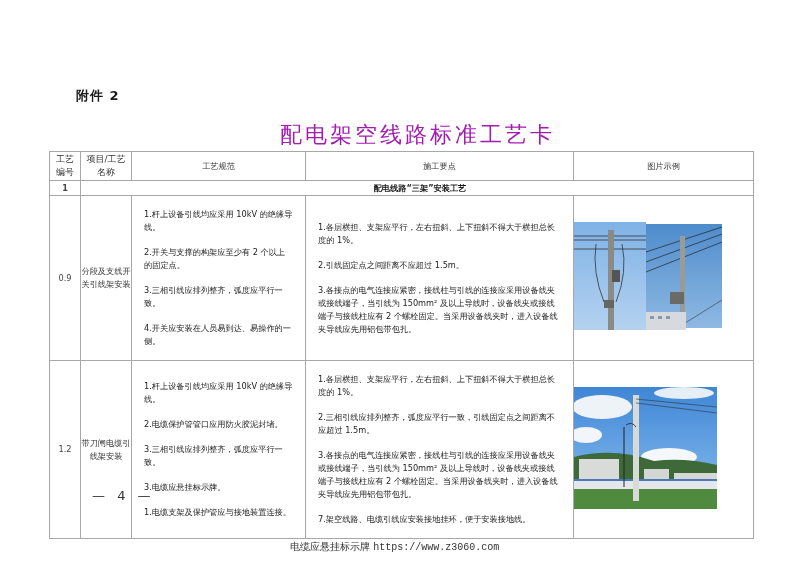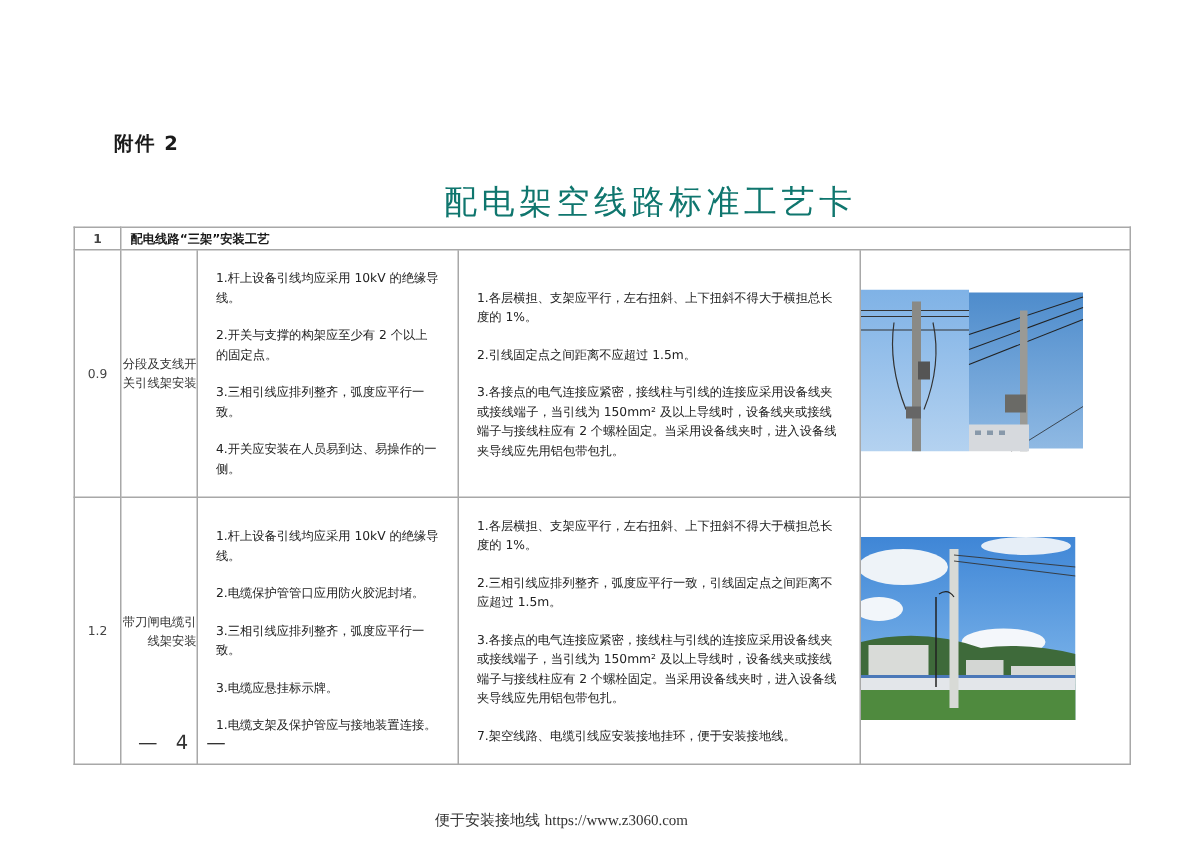--- a/index.html
+++ b/index.html
@@ -1,52 +1,59 @@
 <!DOCTYPE html>
 <html><head>
 <meta charset="utf-8">
 <style>
   html, body { margin:0; padding:0; }
   body { width:800px; height:566px; background:#ffffff; position:relative; overflow:hidden;
          font-family:"DejaVu Sans", sans-serif; color:#1a1a1a; }
   .attach { position:absolute; left:76px; top:87px; font-size:13px; font-weight:bold; letter-spacing:1px; }
-  .title { position:absolute; left:280px; top:120px; font-size:22px; letter-spacing:3px; color:#0f766e;margin-left:16px; }
+  .title { position:absolute; left:280px; top:120px; font-size:22px; letter-spacing:3px; color:#a21caf; }
   table.card { position:absolute; left:49px; top:151px; width:704px; border-collapse:collapse; table-layout:fixed; }
   table.card td, table.card th { border:1.3px solid #a8a8a8; font-size:8.2px; line-height:13px; padding:0; vertical-align:middle; font-weight:normal; }
   th { text-align:center; color:#333; }
   .h1 { height:29px; }
-  .sec td { height:14px; }
+  .sec td { height:14px;text-align:center; }
   .sec .num { text-align:center; font-weight:bold; }
   .sec .txt { padding-left:6px; font-weight:bold; }
   .num { text-align:center; color:#444; }
-  .name { text-align:right; padding:0 3px; font-size:9.5px; line-height:15px; color:#333; }
+  .name { text-align:center; padding:0 3px; font-size:9.5px; line-height:15px; color:#333; }
   .spec, .pts { padding:4px 6px; color:#222; }
   .spec div, .pts div { margin:12px; }
   .pic { padding:6px; }
   .r1 td { height:116px; }
   .r2 td { height:133px; }
   .page-num { position:absolute; left:92px; top:488px; font-size:13px; color:#333; letter-spacing:4px; }
   .footer { position:absolute; left:290px; top:540px; font-size:10px; color:#333; font-family:"DejaVu Serif", serif; }
-  .footer .url { font-family:Liberation Serif, serif;text-align:center; }
+  .footer .url { font-family:Liberation Mono, monospace;text-align:center; }
 </style>
 </head>
 <body>
 
 <div class="attach">附件 2</div>
 <div class="title">配电架空线路标准工艺卡</div>
 
 <table class="card">
   <colgroup>
     <col style="width:31px">
       <col style="width:51px">
       <col style="width:174px">
       <col style="width:268px">
       <col style="width:180px">
   </colgroup>
   <tbody>
+      <tr class="h1">
+    <th style="font-size:9px;line-height:13px;padding:0 4px;">工艺编号</th>
+    <th style="font-size:9px;line-height:13px;padding:0 5px;">项目/工艺名称</th>
+    <th>工艺规范</th>
+    <th>施工要点</th>
+    <th>图片示例</th>
+  </tr>
   <tr class="sec">
     <td class="num">1</td>
     <td class="txt" colspan="4">配电线路“三架”安装工艺</td>
   </tr>
   <tr class="r1">
     <td class="num">0.9</td>
     <td class="name">分段及支线开关引线架安装</td>
     <td class="spec">
       <div>1.杆上设备引线均应采用 10kV 的绝缘导线。</div>
       <div>2.开关与支撑的构架应至少有 2 个以上的固定点。</div>
@@ -135,15 +142,15 @@
         <path d="M50 40 L50 100" stroke="#222" stroke-width="1"></path>
         <path d="M52 38 Q58 34 62 40" stroke="#222" fill="none" stroke-width="0.8"></path>
       </svg>
     </td>
   </tr>
 </tbody>
   </table>
 
 <div class="page-num">— 4 —</div>
 <div class="footer">
-  <span>便于安装接地线</span>
+  <span>电缆应悬挂标示牌</span>
   <span class="url">https://www.z3060.com</span>
 </div>
 
 </body></html>

